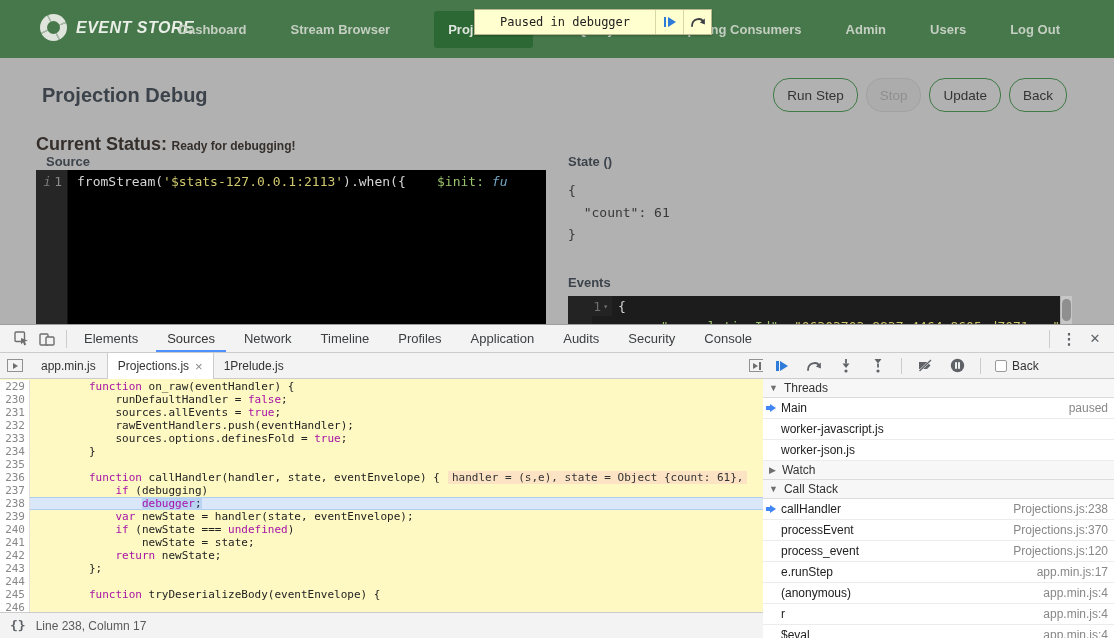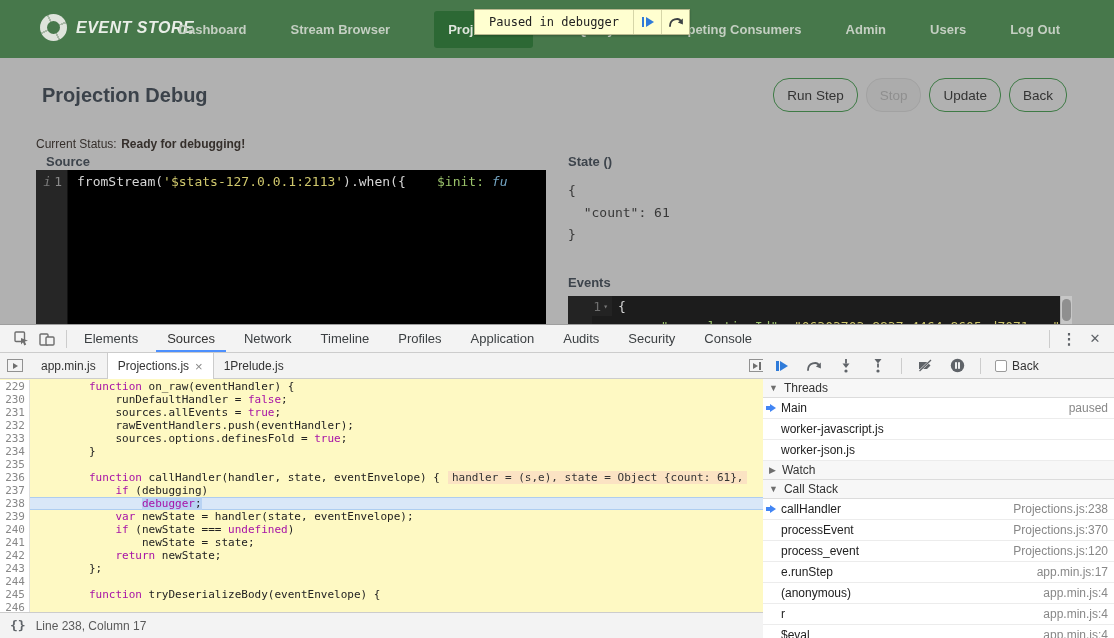--- a/index.html
+++ b/index.html
@@ -14,35 +14,35 @@
           background:conic-gradient(#dfe4dc 0 62deg,#a9b8a7 62deg 72deg,#dfe4dc 72deg 150deg,#a9b8a7 150deg 160deg,#dfe4dc 160deg 240deg,#a9b8a7 240deg 250deg,#dfe4dc 250deg 330deg,#a9b8a7 330deg 340deg,#dfe4dc 340deg 360deg); }
   .logo::after { content:""; position:absolute; left:7px; top:7px; width:13px; height:13px; border-radius:50%; background:#47784b; }
   .brand-text { color:#e9eee7; font-weight:bold; font-style:italic; font-size:16px; letter-spacing:.5px; }
   .nav-items { position:absolute; right:54px; top:0; height:58px; display:flex; align-items:center; gap:44px; }
   .nav-item { color:#c4cfc2; font-weight:bold; font-size:13px; cursor:pointer; white-space:nowrap; }
   .nav-item.active { background:#2c6834; color:#dfe6dd; padding:11px 14px; border-radius:3px; }
 
   .paused-banner { position:absolute; left:474px; top:9px; height:26px; z-index:5;
       background:#ffffd0; border:1px solid #b9b98f; box-shadow:0 1px 2px rgba(0,0,0,.25);
       display:flex; align-items:center; font-family:"DejaVu Sans Mono", monospace; font-size:12px; color:#222; }
-  .paused-banner .pb-text { padding:0 14px;text-align:right; }
+  .paused-banner .pb-text { padding:0 25px;text-align:right; }
   .pb-btn { display:flex; align-items:center; justify-content:center; width:28px; height:100%; border-left:1px solid #d6d6a8; cursor:pointer; }
   .ic-resume { display:inline-flex; align-items:center; color:#2f7bd9; }
   .ic-resume .bar { width:2.5px; height:10px; background:currentColor; margin-right:1.5px; }
   .ic-resume .tri { width:0; height:0; border-left:8px solid currentColor; border-top:5.5px solid transparent; border-bottom:5.5px solid transparent; }
 
   
   .page { position:absolute; top:58px; left:0; right:0; height:266px; overflow:hidden; }
   .page-title { position:absolute; left:42px; top:26px; font-size:20px; font-weight:bold; color:#3b424a; }
   .page-buttons { position:absolute; right:47px; top:20px; display:flex; gap:8px; }
   .btn { height:34px; padding:0 13px; background:transparent; border:1px solid #3f7b46; border-radius:16px;
          font-family:"Liberation Sans",sans-serif; font-size:13.5px; color:#333; cursor:pointer; }
   .btn.disabled { background:#acacac; border-color:#a2a2a2; color:#8f8f8f; cursor:default; }
   .status-line { position:absolute; left:36px; top:76px; color:#352f2b; }
-  .status-line .lbl { font-weight:normal; font-size:12px; }
+  .status-line .lbl { font-weight:bold; font-size:18px; }
   .status-line .val { font-weight:bold; font-size:12px; }
   .sec-heading { font-weight:bold; font-size:13px; color:#3d444c; }
   .src-heading { position:absolute; left:46px; top:96px; }
 
   .source-editor { position:absolute; left:36px; top:112px; width:510px; height:154px;
       background:#000000; display:flex; font-family:"DejaVu Sans Mono", monospace; font-size:13px; overflow:hidden; }
   .src-gutter { width:32px; background:#262626; border-right:1px solid #121212; color:#8b8b8b;
       padding:4px 5px 0 0; text-align:right; }
   .src-gutter i { font-style:italic; margin-right:3px; color:#7a7a7a; }
   .src-code { padding:4px 0 0 9px; white-space:pre; }

